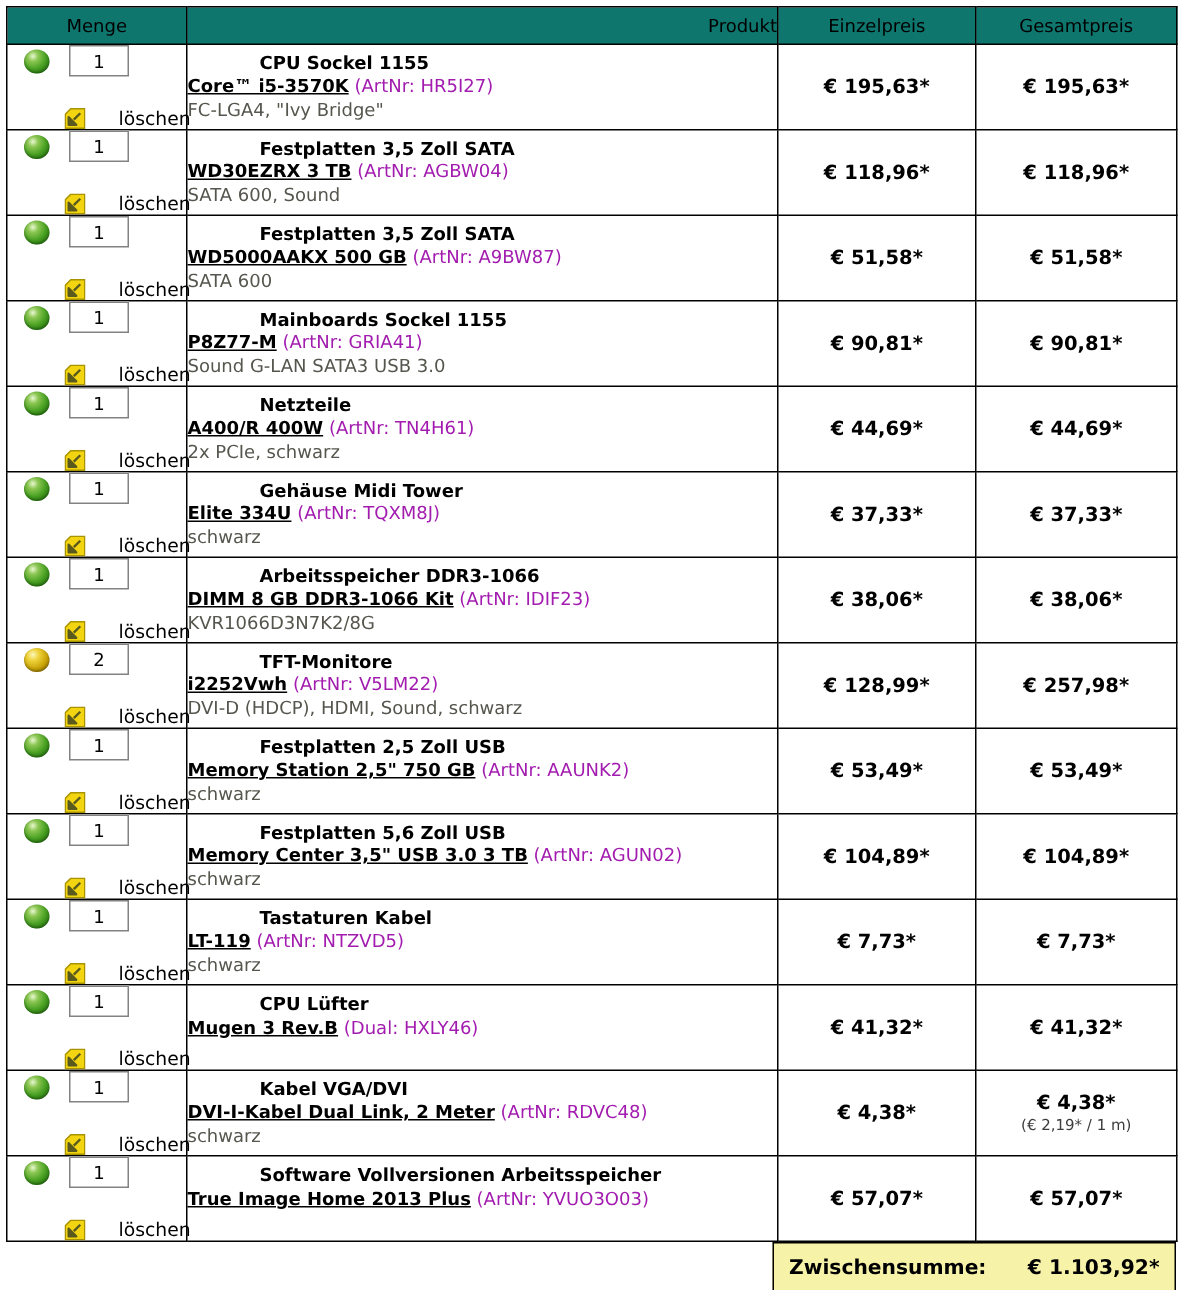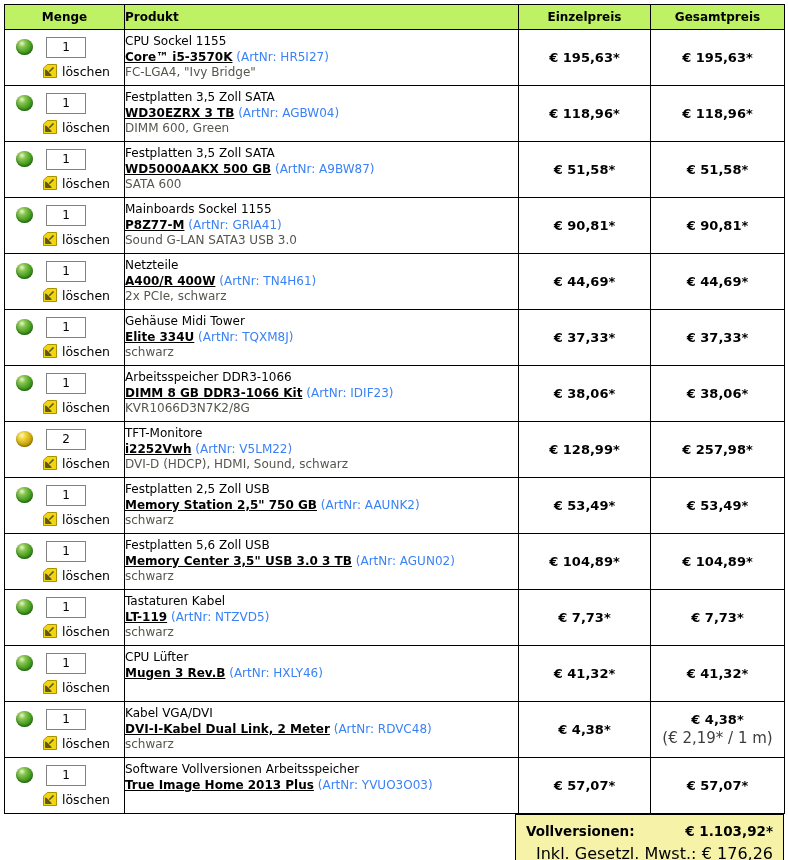--- a/index.html
+++ b/index.html
@@ -3,45 +3,45 @@
 <meta charset="utf-8">
 <style>
   html,body{margin:0;padding:0;background:#fff;}
   body{font-family:"DejaVu Sans","Liberation Sans",sans-serif;font-size:12px;color:#000;padding:4px;width:780px;}
   table.cart{border-collapse:collapse;table-layout:fixed;width:780px;}
   table.cart th, table.cart td{border:1px solid #000;vertical-align:middle;padding:0;}
   col.c-menge{width:120px;}
   col.c-produkt{width:394px;}
   col.c-einzel{width:132px;}
   col.c-gesamt{width:134px;}
-  thead th{background:#bef264;font-weight:bold;font-size:12px;height:24px;}
+  thead th{background:#0f766e;font-weight:normal;font-size:12px;height:24px;}
   th.h-menge{text-align:center;}
-  th.h-produkt{text-align:left;padding-left:9px;}
+  th.h-produkt{text-align:right;padding-left:9px;}
   th.h-einzel, th.h-gesamt{text-align:center;}
   tbody td{height:55px;}
   
   td.menge{padding:6px 0 4px 0;}
   .qty-line{display:flex;align-items:center;padding-left:11px;}
   .status-orb{width:17px;height:16px;border-radius:50%;flex:0 0 auto;}
   .status-orb.green{background:radial-gradient(circle at 35% 28%, #e8f8d0 0%, #8cc653 22%, #47a021 55%, #1d5c0c 100%);box-shadow:inset 0 -1px 2px rgba(0,40,0,.45);}
   .status-orb.amber{background:radial-gradient(circle at 35% 28%, #fdf6bd 0%, #eed23a 25%, #c9a307 60%, #7a6200 100%);box-shadow:inset 0 -1px 2px rgba(60,45,0,.45);}
   .qty-input{width:34px;height:17px;margin-left:13px;text-align:center;font-family:"DejaVu Sans","Liberation Sans",sans-serif;font-size:12px;border:1px solid #828282;padding:1px 2px;background:#fff;}
-  .delete-line{display:flex;align-items:center;gap:5px;padding-left:38px;margin-top:6px;cursor:pointer;}
+  .delete-line{display:flex;align-items:center;gap:22px;padding-left:38px;margin-top:20px;cursor:pointer;}
   .delete-line svg{display:block;}
   .delete-label{font-size:12.5px;color:#000;}
   
   td.produkt{padding:6px 8px;vertical-align:middle;}
-  .prod-category{font-weight:normal;line-height:1.3;}
+  .prod-category{font-weight:bold;line-height:1.3;margin-left:48px;}
   .prod-nameline{line-height:1.3;}
   .prod-name{font-weight:bold;text-decoration:underline;color:#000;cursor:pointer;}
-  .prod-artnr{color:#3b82f6;}
+  .prod-artnr{color:#a21caf;}
   .prod-desc{color:#56564e;line-height:1.3;min-height:15px;}
   
   td.price{text-align:center;font-weight:bold;font-size:13px;}
-  .price-note{font-weight:normal;font-size:15px;color:#3d3d3d;margin-top:2px;}
+  .price-note{font-weight:normal;font-size:10px;color:#3d3d3d;margin-top:2px;}
   
   .summary-box{width:247px;margin-left:auto;margin-right:0;background:#F6F3A9;border:1px solid #000;padding:8px 10px 9px 10px;}
   .summary-row{display:flex;justify-content:space-between;align-items:baseline;}
   .summary-row.main{font-weight:bold;font-size:13.5px;}
   .summary-row.vat{font-size:16px;margin-top:5px;}
   .summary-row.vat .lbl{padding-left:10px;}
 </style>
 </head>
 <body>
 
@@ -109,21 +109,21 @@
             </span>
         <span class="delete-label">löschen</span>
       </div>
     </td>
     <td class="produkt">
       <div class="prod-category">Festplatten 3,5 Zoll SATA</div>
       <div class="prod-nameline">
         <span class="prod-name">WD30EZRX 3 TB</span>
         <span class="prod-artnr">(ArtNr: AGBW04)</span>
       </div>
-      <div class="prod-desc">DIMM 600, Green</div>
+      <div class="prod-desc">SATA 600, Sound</div>
     </td>
     <td class="price">
       <div>€ 118,96*</div>
     </td>
     <td class="price">
       <div>€ 118,96*</div>
 
     </td>
   </tr>
 
@@ -437,21 +437,21 @@
           <path d="M10.5 3.5 L6.2 7.8 M2.8 11.2 L2.8 6.2 L7.8 11.2 Z" fill="#5a5a1e" stroke="#5a5a1e" stroke-width="1.6" stroke-linejoin="round"></path>
         </svg>
             </span>
         <span class="delete-label">löschen</span>
       </div>
     </td>
     <td class="produkt">
       <div class="prod-category">CPU Lüfter</div>
       <div class="prod-nameline">
         <span class="prod-name">Mugen 3 Rev.B</span>
-        <span class="prod-artnr">(ArtNr: HXLY46)</span>
+        <span class="prod-artnr">(Dual: HXLY46)</span>
       </div>
       <div class="prod-desc"></div>
     </td>
     <td class="price">
       <div>€ 41,32*</div>
     </td>
     <td class="price">
       <div>€ 41,32*</div>
 
     </td>
@@ -520,20 +520,20 @@
     <td class="price">
       <div>€ 57,07*</div>
 
     </td>
   </tr>
 </tbody>
 </table>
 
 <div class="summary-box">
   <div class="summary-row main">
-    <span class="lbl">Vollversionen:</span>
+    <span class="lbl">Zwischensumme:</span>
     <span class="val">€ 1.103,92*</span>
   </div>
   <div class="summary-row vat">
     <span class="lbl">Inkl. Gesetzl. Mwst.:</span>
     <span class="val">€ 176,26</span>
   </div>
 </div>
 
 </body></html>

